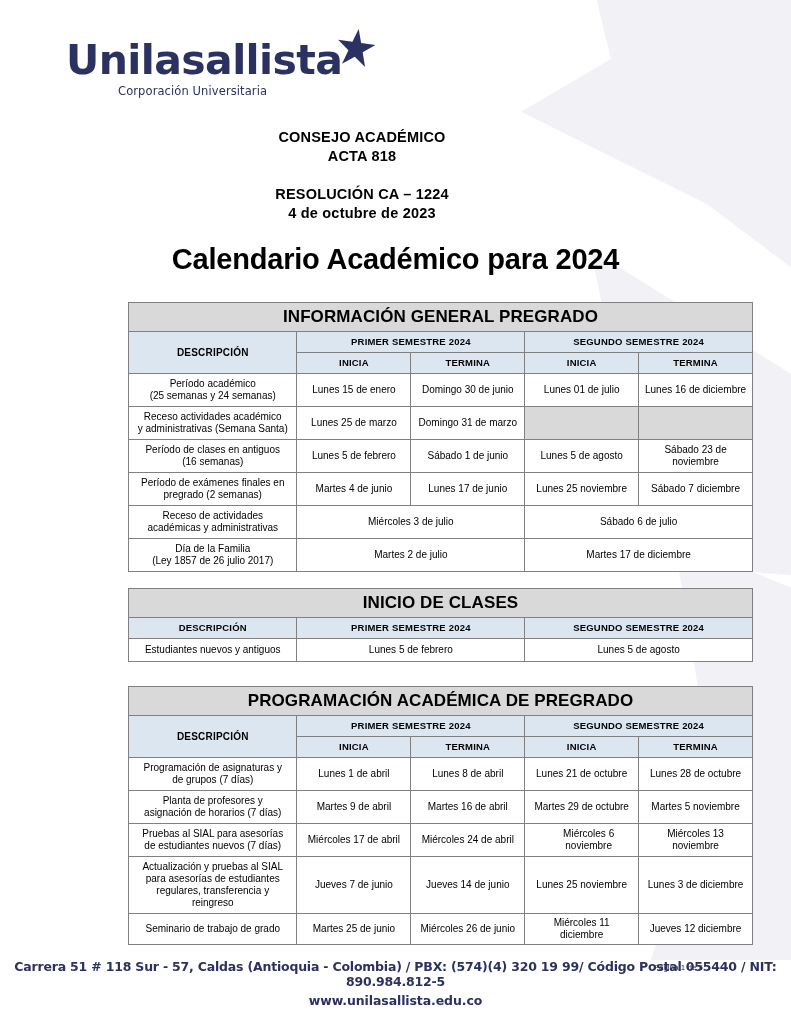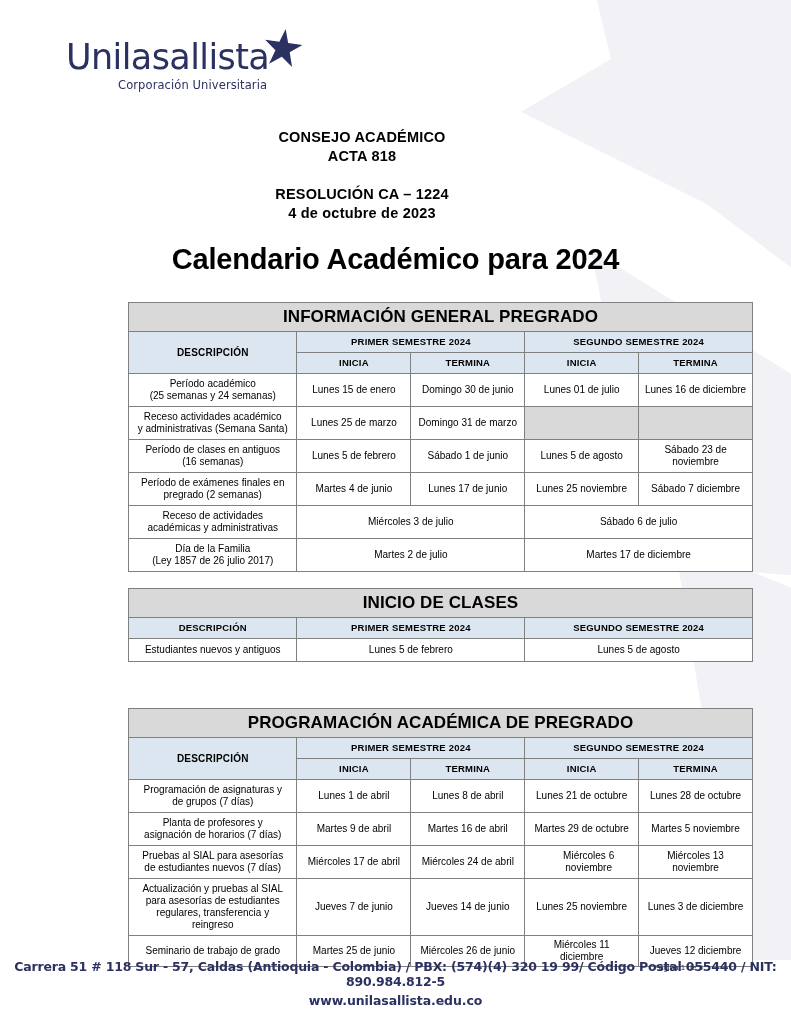--- a/index.html
+++ b/index.html
@@ -60,22 +60,22 @@
     left: 66px;
     top: 40px;
     width: 240px;
   }
   .logo-row {
     display: flex;
     align-items: flex-start;
   }
   .logo-word {
     font-family: "DejaVu Sans", sans-serif;
-    font-weight: normal;
-    font-size: 35px;
+    font-weight: bold;
+    font-size: 41px;
     letter-spacing: -0.6px;
     color: #2b3160;
     line-height: 1;
   }
   .logo-star {
     margin-left: -6px;
     margin-top: -12px;
   }
   .logo-sub {
     margin-top: 3px;
@@ -337,21 +337,21 @@
         </tr>
         <tr>
           <td class="desc-cell" style="padding:5px 5px !important;">Estudiantes nuevos y antiguos</td>
           <td>Lunes 5 de febrero</td>
           <td>Lunes 5 de agosto</td>
         </tr>
       </tbody>
     </table>
   </div>
 
-  <div class="tbl-wrap" style="top:708px;">
+  <div class="tbl-wrap" style="top:686px;">
     <table class="cal">
       <colgroup>
         <col class="c-w27">
           <col class="c-w18">
           <col class="c-w18">
           <col class="c-w18">
           <col class="c-w18">
       </colgroup>
       <tbody>
         <tr>

